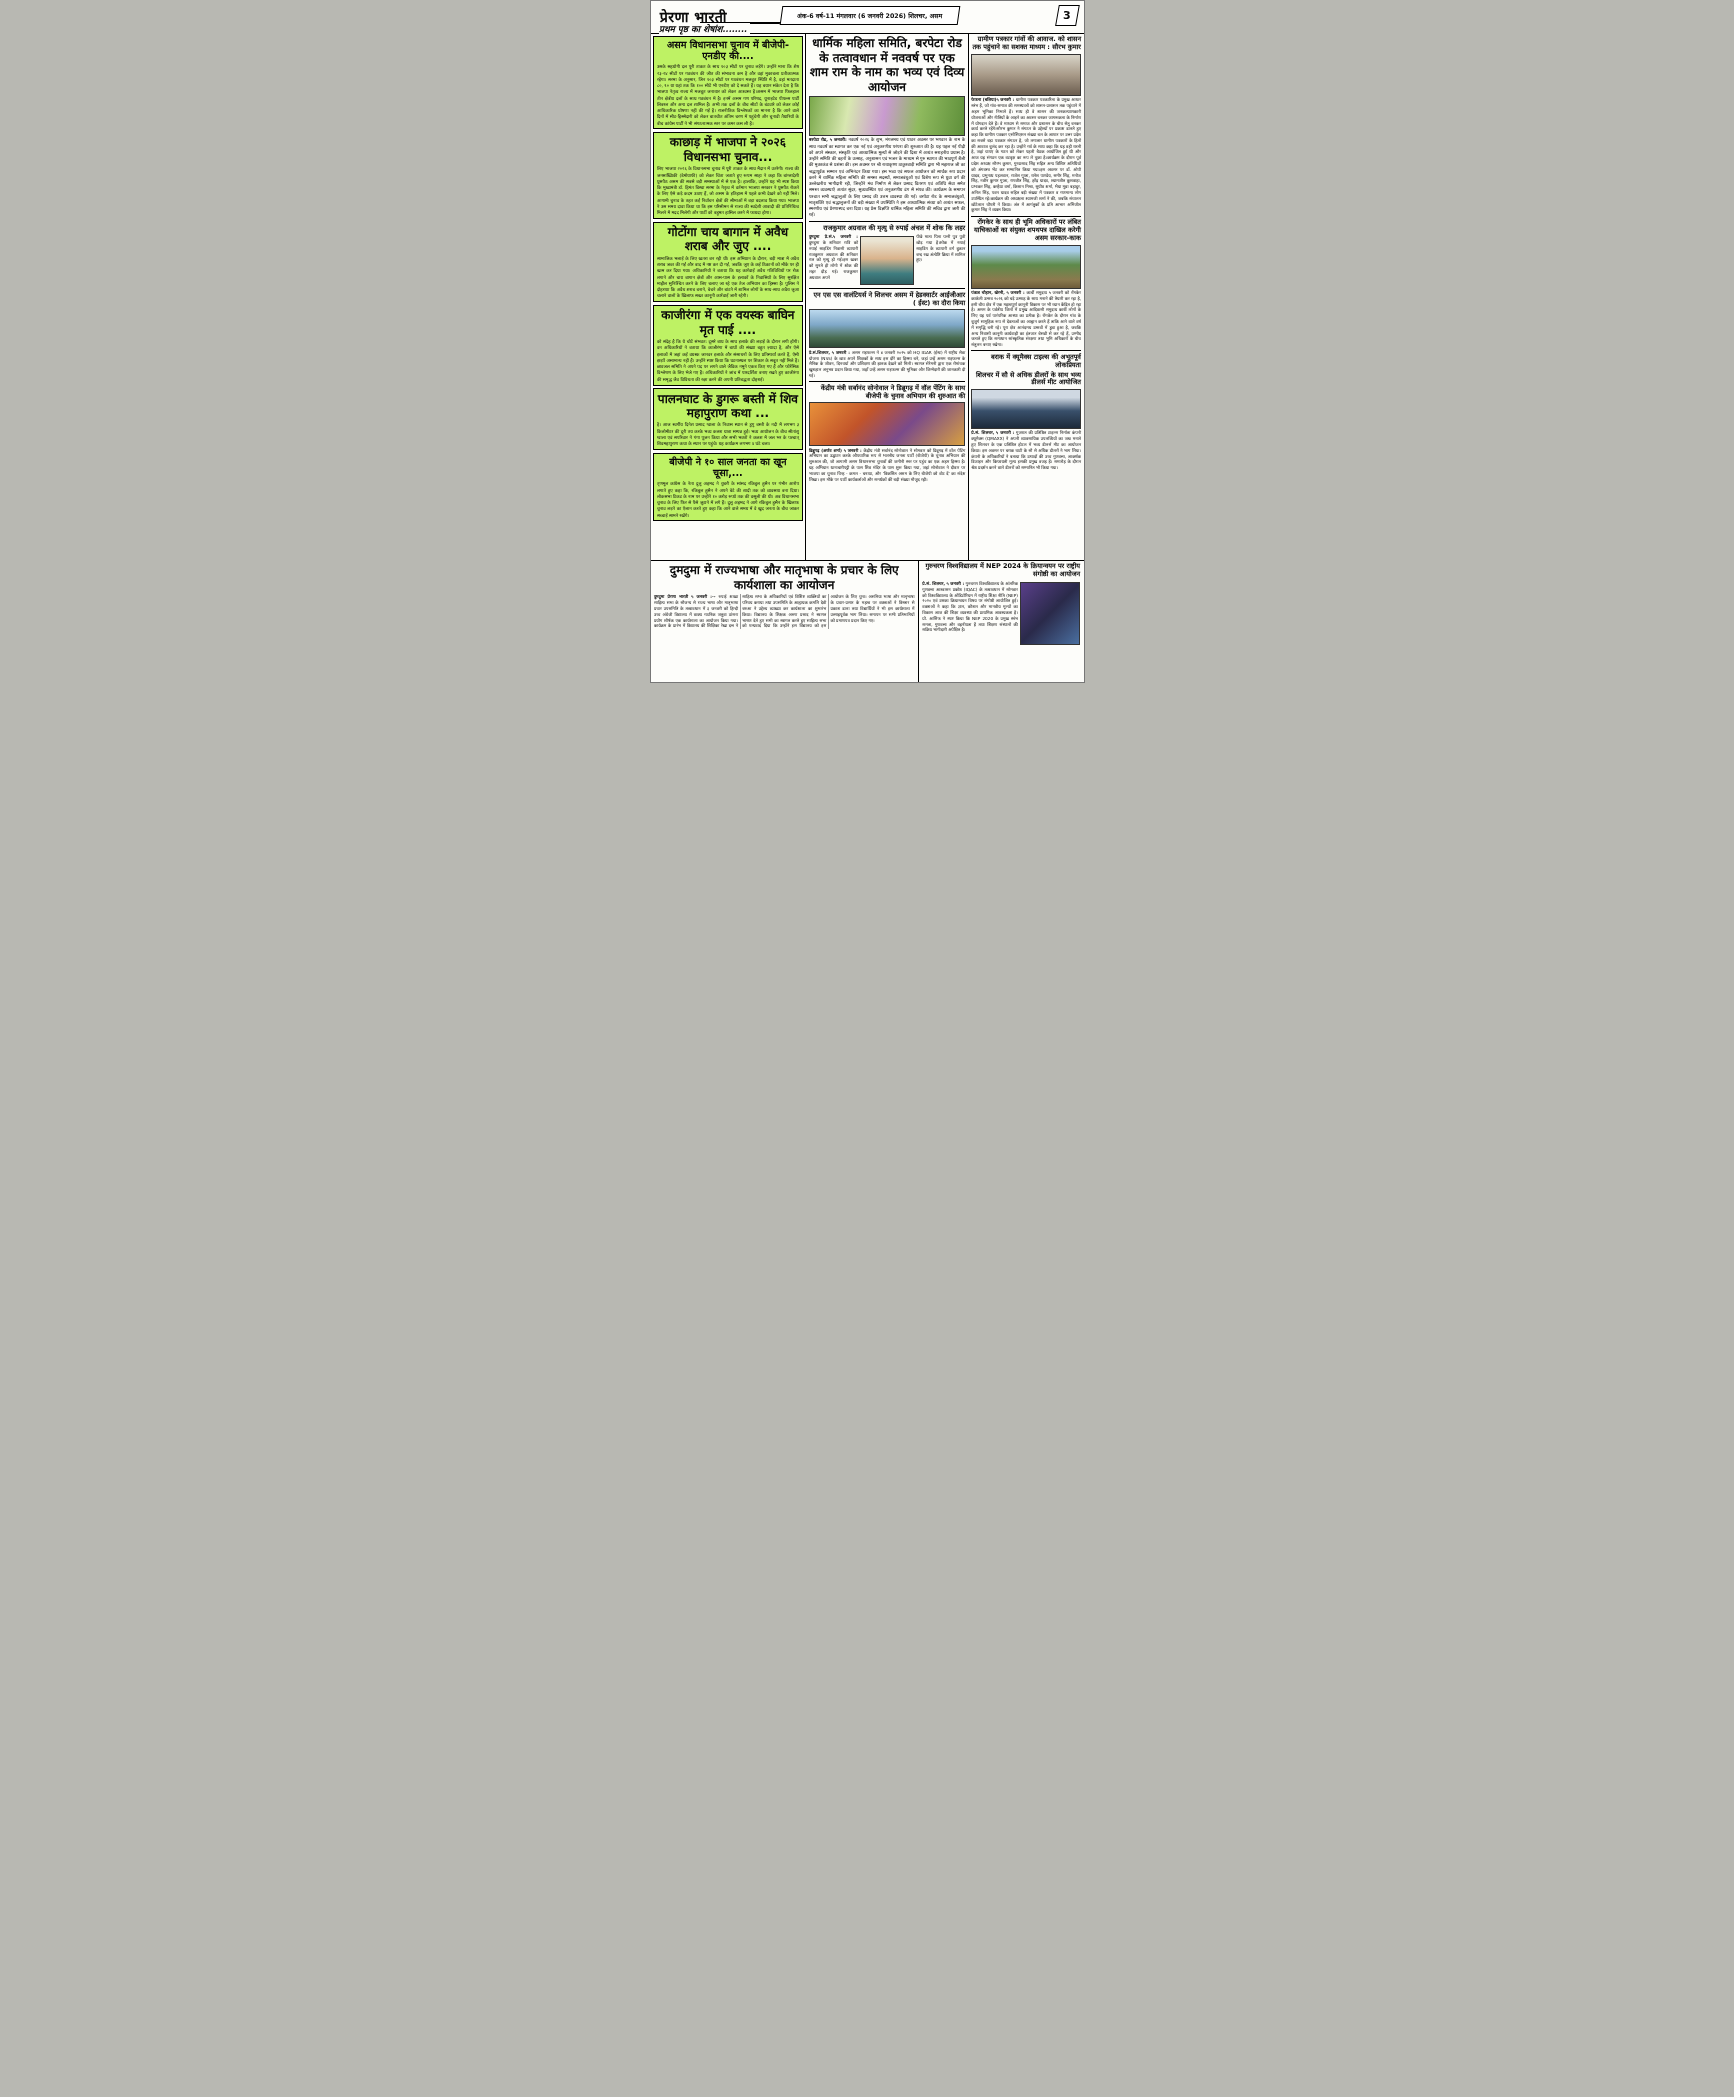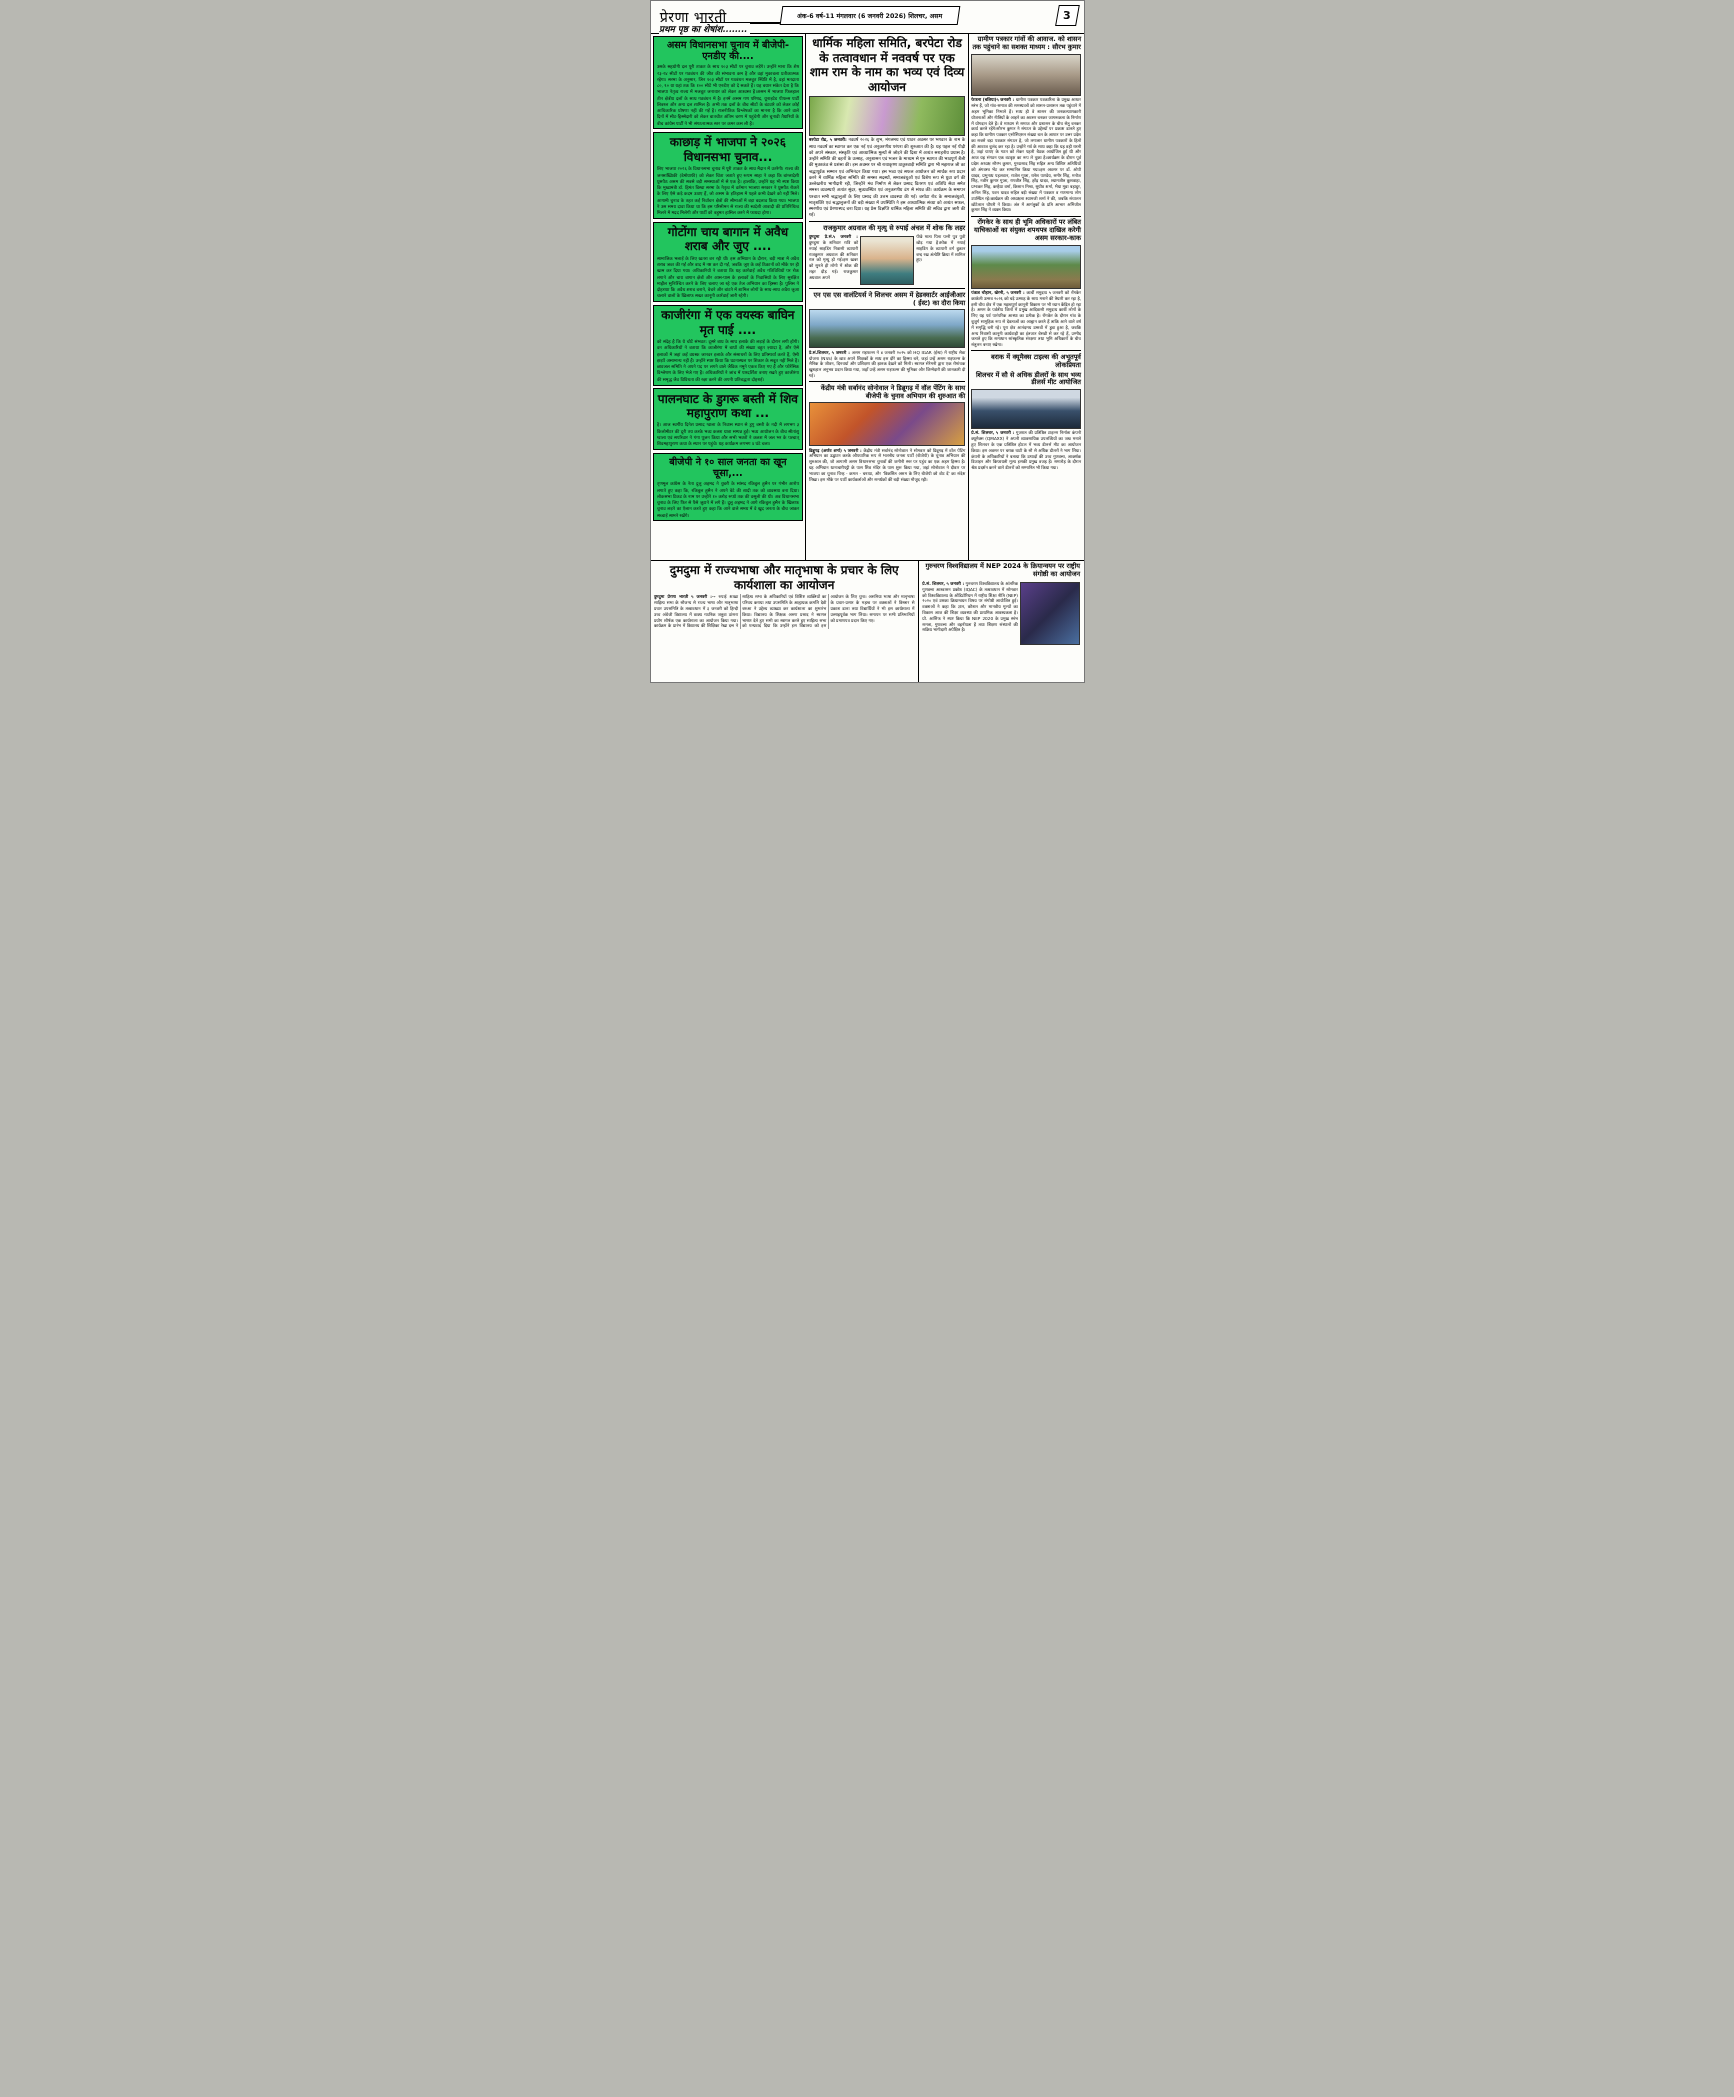--- a/index.html
+++ b/index.html
@@ -5,21 +5,21 @@
   html,body{margin:0;padding:0;background:#b8b8b2;}
   .page{
     position:relative;width:433px;height:681px;margin:0 auto;
     background:#fdfdfa;color:#0a0a0a;overflow:hidden;
     font-family:"DejaVu Sans",sans-serif;border:0.4px solid #777;
   }
   
   .header{position:relative;height:32px;border-bottom:1.7px solid #000;}
   .masthead{
     position:absolute;left:9.2px;top:5.9px;font-family:"DejaVu Serif",serif;
-    font-weight:normal;font-size:14.3px;letter-spacing:0.4px;
+    font-weight:bold;font-size:14.3px;letter-spacing:0.4px;
   }
   .mast-rule{position:absolute;left:49px;right:138px;top:21px;height:2.1px;background:#000;}
   .issue-box{
     position:absolute;left:130px;top:5px;width:176px;height:17px;
     border:1.3px solid #000;transform:skewX(-8deg);background:#fff;
     display:flex;align-items:center;justify-content:center;
   }
   .issue-box span{transform:skewX(8deg);font-weight:bold;font-size:6.3px;white-space:nowrap;}
   .page-num-box{
     position:absolute;right:5.9px;top:4.2px;width:18.5px;height:18.5px;
@@ -30,21 +30,21 @@
   .contnote{
     position:absolute;left:8.4px;top:22px;font-family:"DejaVu Serif",serif;
     font-weight:bold;font-size:8.8px;font-style:italic;background:#fdfdfa;padding-right:3.4px;text-align:right;
   }
   
   .main{position:absolute;top:33px;left:0;right:0;bottom:121px;display:flex;}
   .col{padding:1.7px 2.5px;box-sizing:border-box;}
   .col-left{width:36%;border-right:0.8px solid #000;}
   .col-mid{width:37.5%;border-right:0.8px solid #000;}
   .col-right{width:26.5%;}
-  .boxed{border:0.8px solid #000;padding:1.7px 2.9px;margin-bottom:2.5px;background:#22c55e;}
+  .boxed{border:0.8px solid #000;padding:1.7px 2.9px;margin-bottom:2.5px;background:#bef264;}
   h2.head-xl{font-size:9.6px;line-height:1.18;margin:0.8px 0 2.5px;text-align:center;font-weight:bold;}
   h2.head-lg{font-size:12px;line-height:1.2;margin:0.8px 0 2.1px;text-align:center;font-weight:bold;}
   h2.head-md{font-size:6.5px;line-height:1.22;margin:0.8px 0 1.7px;text-align:right;font-weight:bold;}
   .body-txt{font-size:4.4px;line-height:1.42;text-align:justify;margin:0;}
   .body-sm{font-size:4.2px;line-height:1.38;text-align:justify;margin:0;}
   .byline{font-weight:bold;}
   .photo{width:100%;border:0.4px solid #333;box-sizing:border-box;margin:1.3px 0;}
   .split{display:flex;gap:2.5px;}
   .split>div{flex:1;}
   hr.art{border:none;border-top:0.8px solid #000;margin:2.5px 0;}

